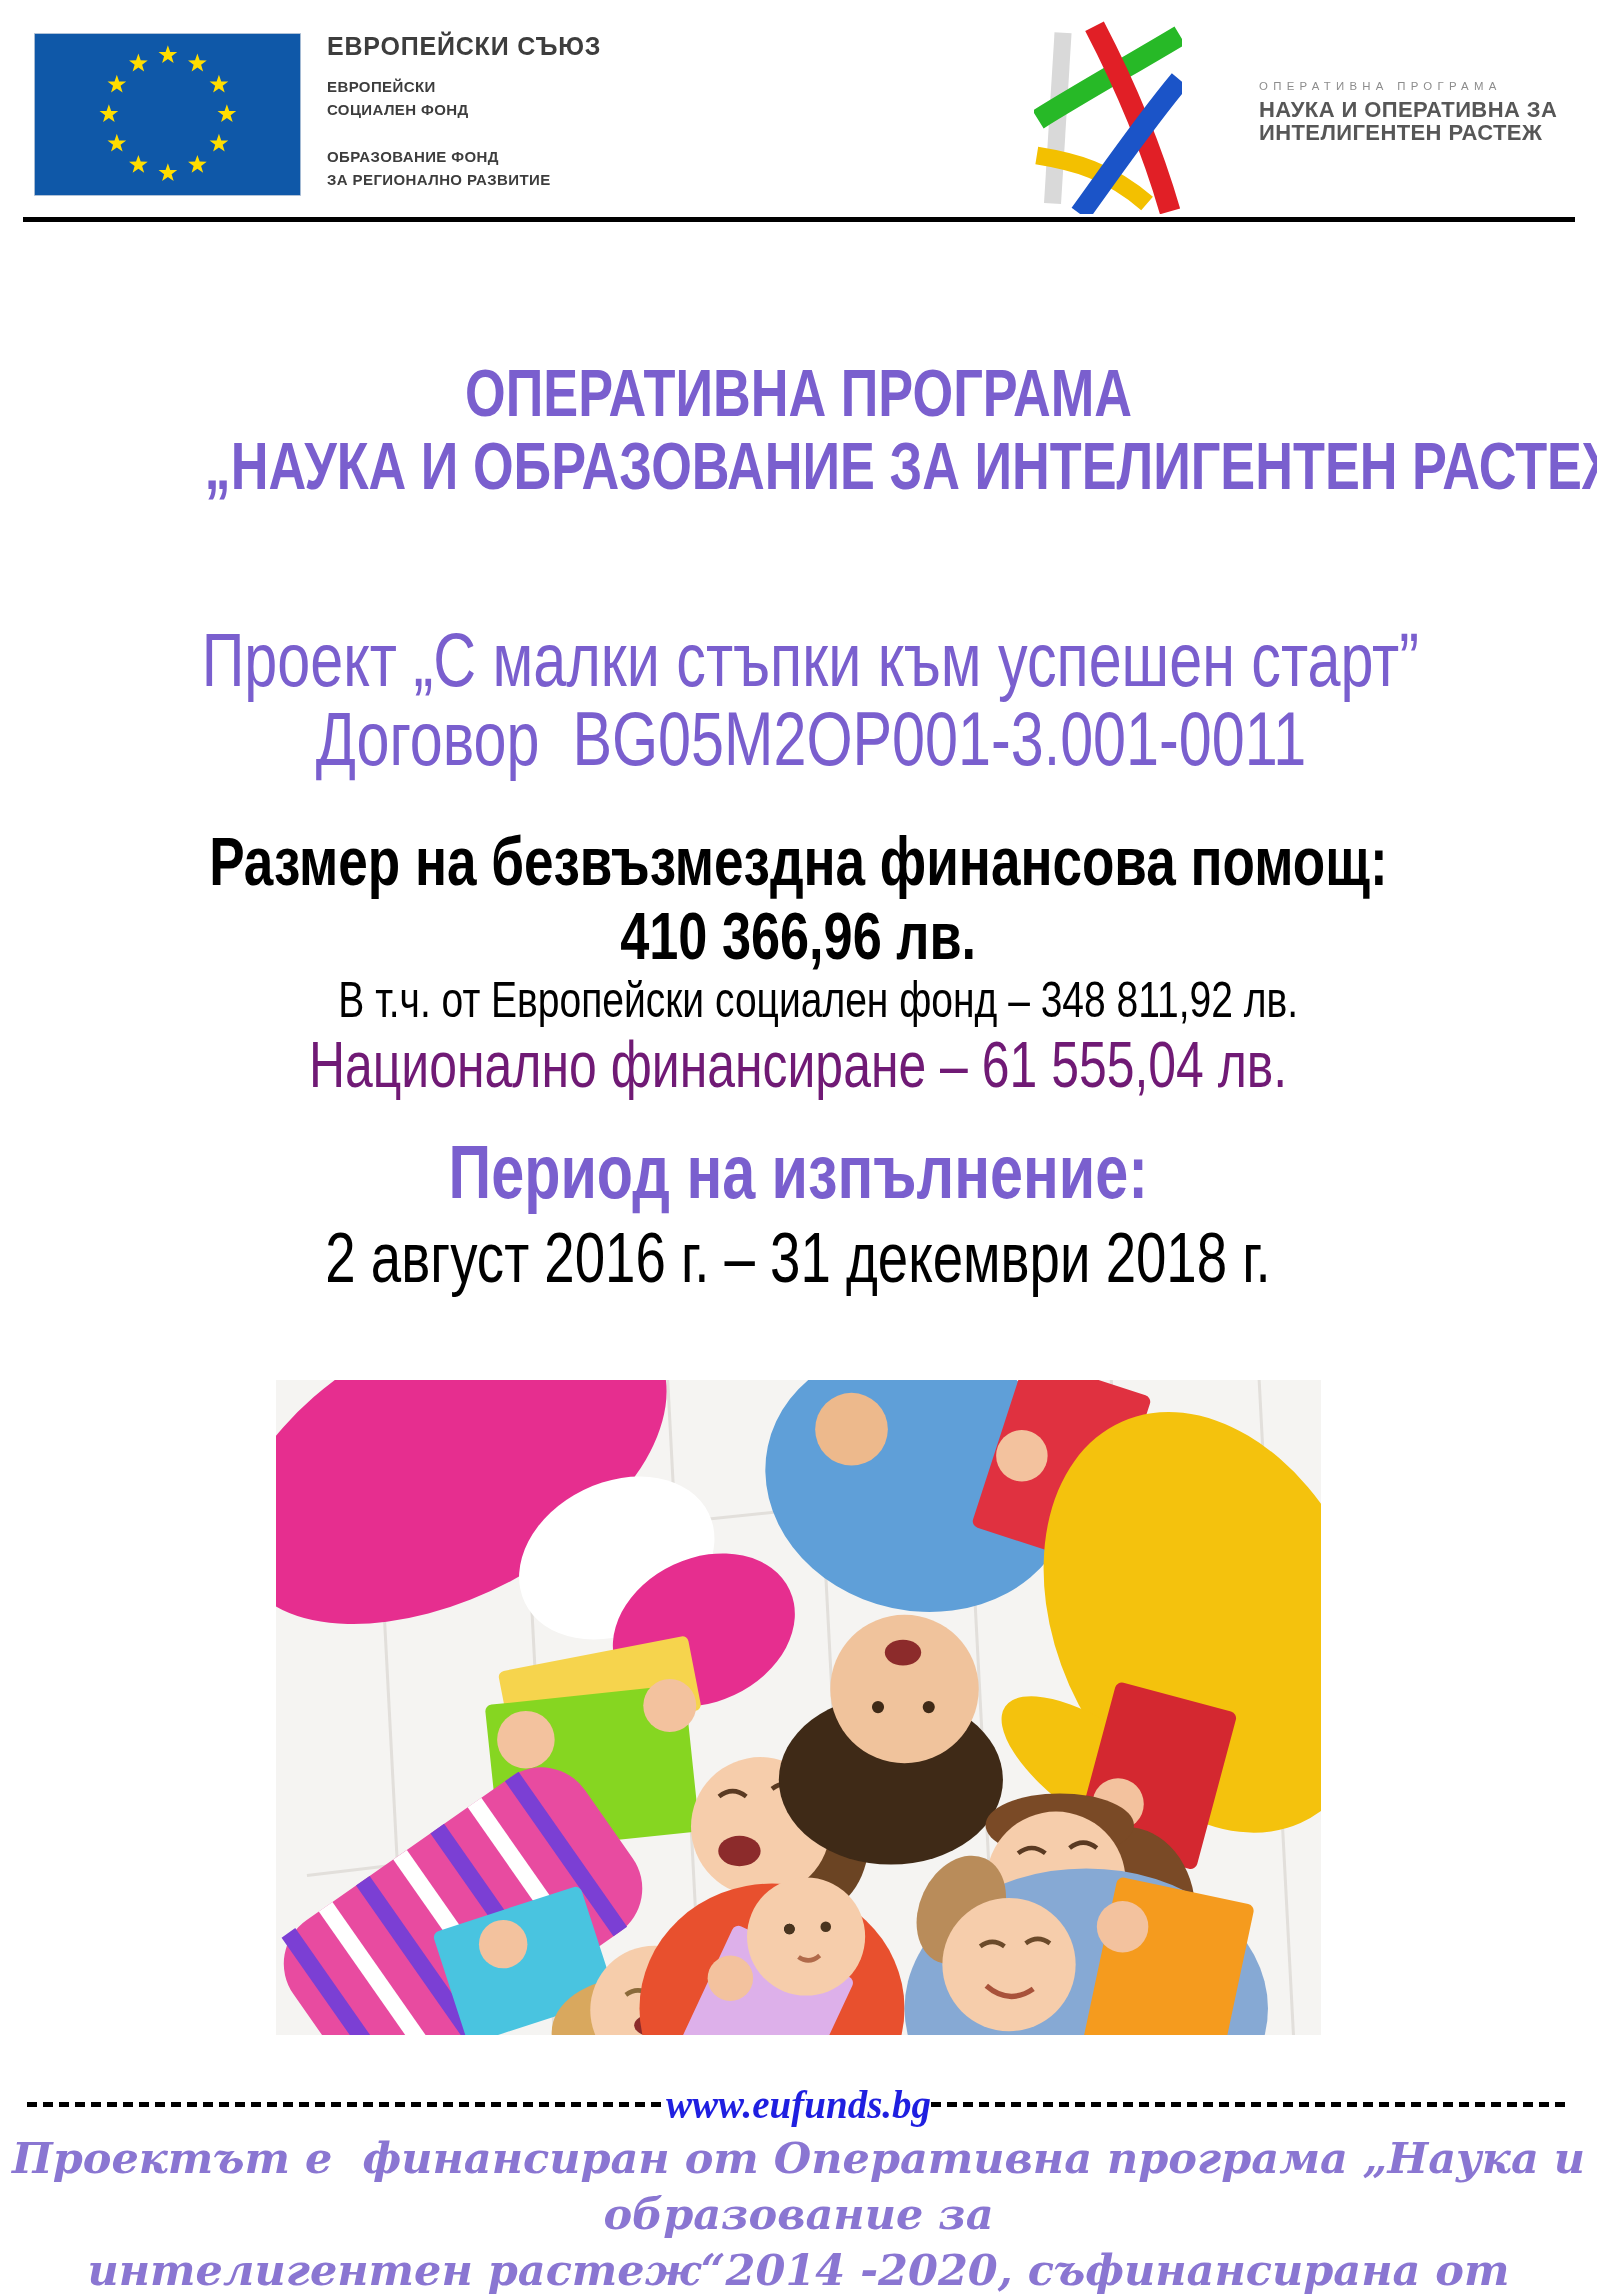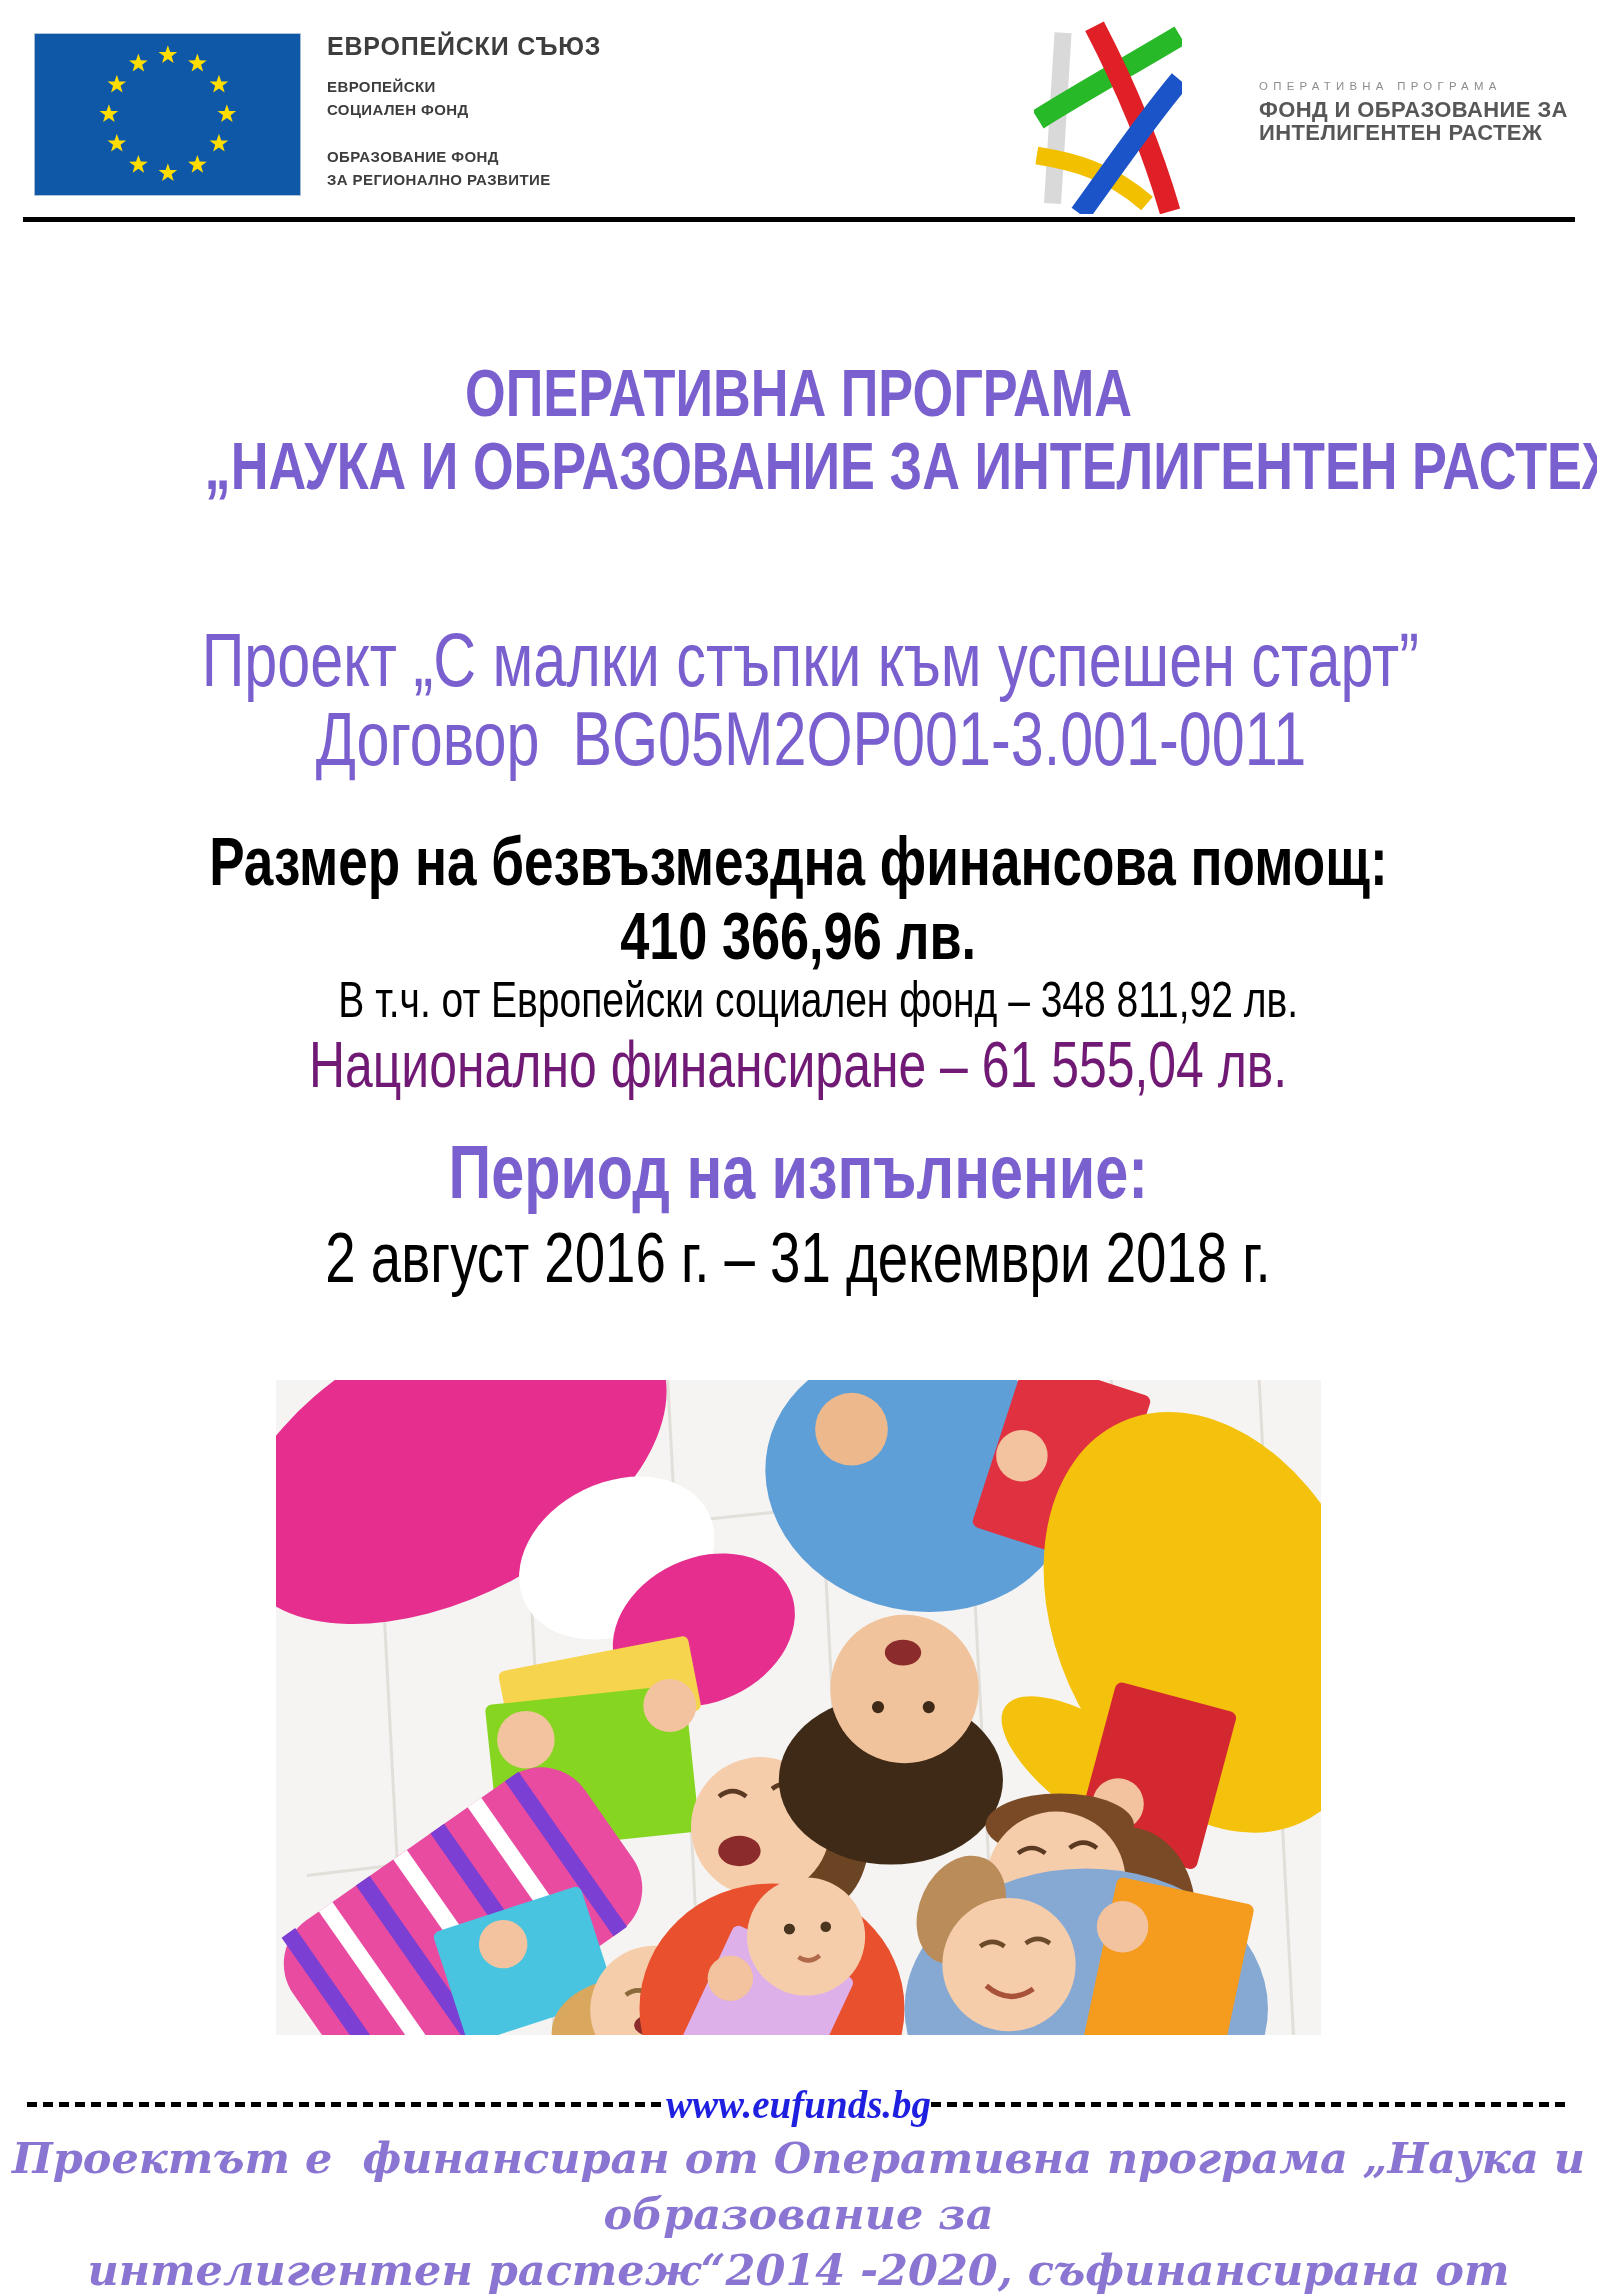--- a/index.html
+++ b/index.html
@@ -86,21 +86,21 @@
     <path d="M44,18 L28,278" stroke="#d9d9d9" stroke-width="26" fill="none"></path>
     <path d="M6,150 C70,110 150,65 222,22" stroke="#27b927" stroke-width="32" fill="none"></path>
     <path d="M4,205 C60,214 115,228 172,278" stroke="#f3c000" stroke-width="27" fill="none"></path>
     <path d="M92,8 C140,100 178,190 207,290" stroke="#e11f26" stroke-width="32" fill="none"></path>
     <path d="M70,294 C120,225 170,152 222,90" stroke="#1b54c8" stroke-width="32" fill="none"></path>
   </svg>
 </div>
 <div class="op-text">
   <div class="op-small">ОПЕРАТИВНА ПРОГРАМА</div>
   <div class="op-big">
-    <div>ФОНД И ОБРАЗОВАНИЕ ЗА</div>
+    <div>НАУКА И ОПЕРАТИВНА ЗА</div>
     <div>ИНТЕЛИГЕНТЕН РАСТЕЖ</div>
   </div>
 </div>
 
 <div class="top-rule"></div>
 
 <div class="cline t-prog purple">
   <span class="narrow">ОПЕРАТИВНА ПРОГРАМА</span><br>
   <span class="narrow">„НАУКА И ОБРАЗОВАНИЕ ЗА ИНТЕЛИГЕНТЕН РАСТЕЖ“</span>
 </div>

